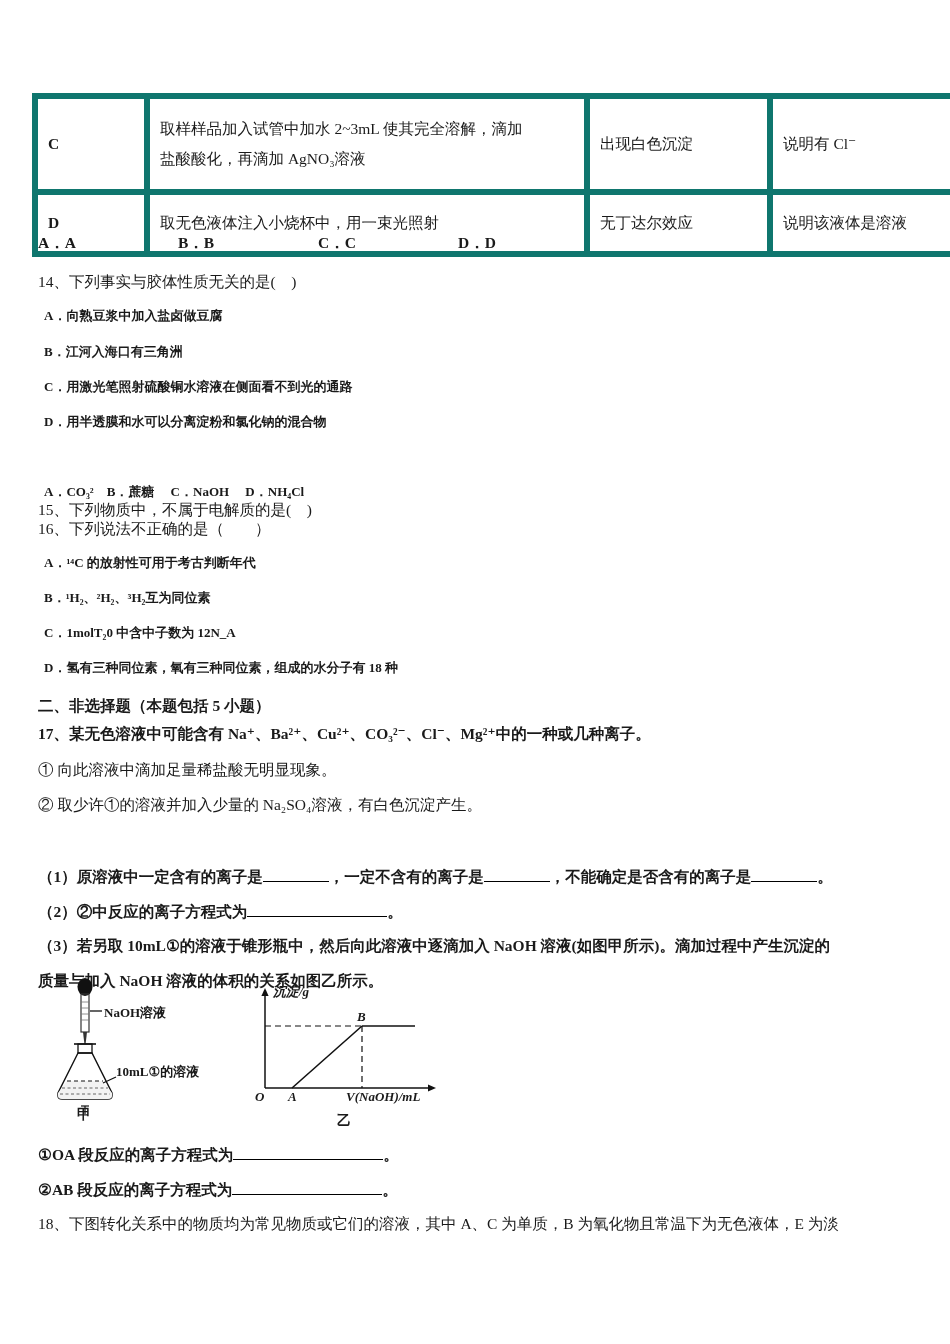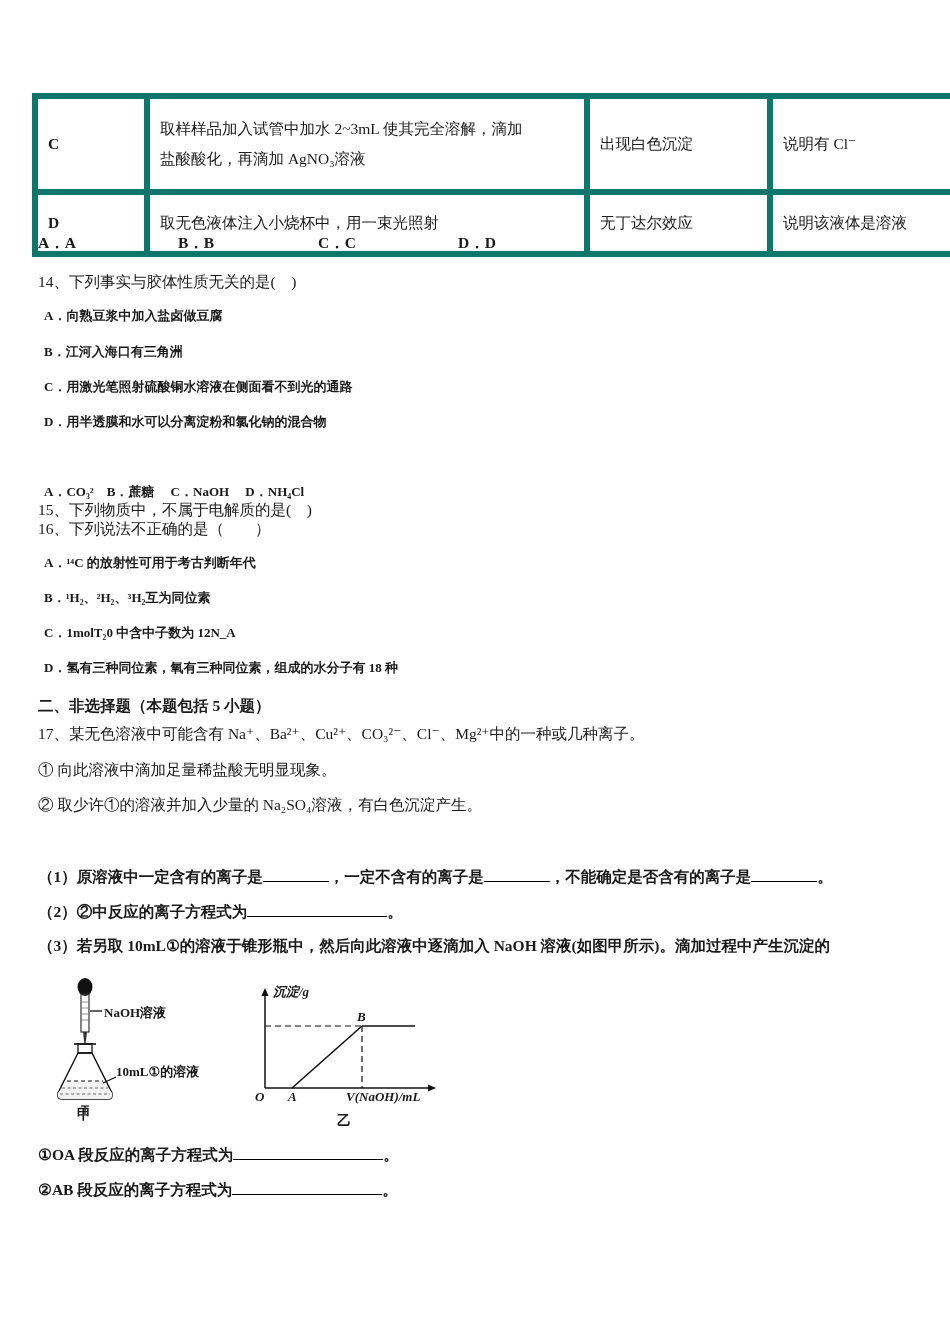--- a/index.html
+++ b/index.html
@@ -136,34 +136,35 @@
   <div class="qline" style="top:456px;margin-top:44px;">15、下列物质中，不属于电解质的是(　)</div>
   <div class="optline" style="top:483px;">A．CO₃²　B．蔗糖　 C．NaOH　 D．NH₄Cl</div>
 
   <div class="qline" style="top:519px;">16、下列说法不正确的是（　　）</div>
   <div class="optline" style="top:554px;">A．¹⁴C 的放射性可用于考古判断年代</div>
   <div class="optline" style="top:589px;">B．¹H₂、²H₂、³H₂互为同位素</div>
   <div class="optline" style="top:624px;">C．1molT₂0 中含中子数为 12N_A</div>
   <div class="optline" style="top:659px;">D．氢有三种同位素，氧有三种同位素，组成的水分子有 18 种</div>
 
   <div class="qline b" style="top:696px;">二、非选择题（本题包括 5 小题）</div>
-  <div class="qline" style="top:724px;">17、某无色溶液中可能含有 Na⁺、Ba²⁺、Cu²⁺、CO₃²⁻、Cl⁻、Mg²⁺中的一种或几种离子。</div>
+  <div class="qline" style="top:724px;font-weight:bold;">17、某无色溶液中可能含有 Na⁺、Ba²⁺、Cu²⁺、CO₃²⁻、Cl⁻、Mg²⁺中的一种或几种离子。</div>
 
   <div class="qline" style="top:760px;">① 向此溶液中滴加足量稀盐酸无明显现象。</div>
   <div class="qline" style="top:795px;">② 取少许①的溶液并加入少量的 Na₂SO₄溶液，有白色沉淀产生。</div>
 
   <div class="qline b" style="top:866px;">
     <span>（1）原溶液中一定含有的离子是</span><span class="blank-s"></span><span>，一定不含有的离子是</span><span class="blank-s"></span><span>，不能确定是否含有的离子是</span><span class="blank-s"></span><span>。</span>
   </div>
 
   <div class="qline b" style="top:901px;">
     <span>（2）②中反应的离子方程式为</span><span class="blank-m"></span><span>。</span>
   </div>
 
   <div class="qline b" style="top:936px;">（3）若另取 10mL①的溶液于锥形瓶中，然后向此溶液中逐滴加入 NaOH 溶液(如图甲所示)。滴加过程中产生沉淀的</div>
+  <div class="qline b" style="top:971px;">质量与加入 NaOH 溶液的体积的关系如图乙所示。</div>
 
   <div class="figure-area">
 
     <svg width="200" height="150" viewBox="0 0 200 150" style="position:absolute;left:0;top:0;">
 
       <ellipse cx="45" cy="9" rx="7.5" ry="9" fill="#111"></ellipse>
 
       <rect x="41" y="16" width="8" height="38" fill="none" stroke="#333" stroke-width="1.2"></rect>
       <line x1="41" y1="24" x2="49" y2="24" stroke="#777" stroke-width="0.8"></line>
       <line x1="41" y1="30" x2="49" y2="30" stroke="#777" stroke-width="0.8"></line>
@@ -219,14 +220,15 @@
     <div class="fig-caption" style="left:297px; top:134px;">乙</div>
   </div>
 
   <div class="qline b" style="top:1144px;">
     <span>①OA 段反应的离子方程式为</span><span class="blank-l"></span><span>。</span>
   </div>
   <div class="qline b" style="top:1179px;">
     <span>②AB 段反应的离子方程式为</span><span class="blank-l"></span><span>。</span>
   </div>
 
+  <div class="qline" style="top:1214px;">18、下图转化关系中的物质均为常见物质或它们的溶液，其中 A、C 为单质，B 为氧化物且常温下为无色液体，E 为淡</div>
 
 </div>
 
 </body></html>

